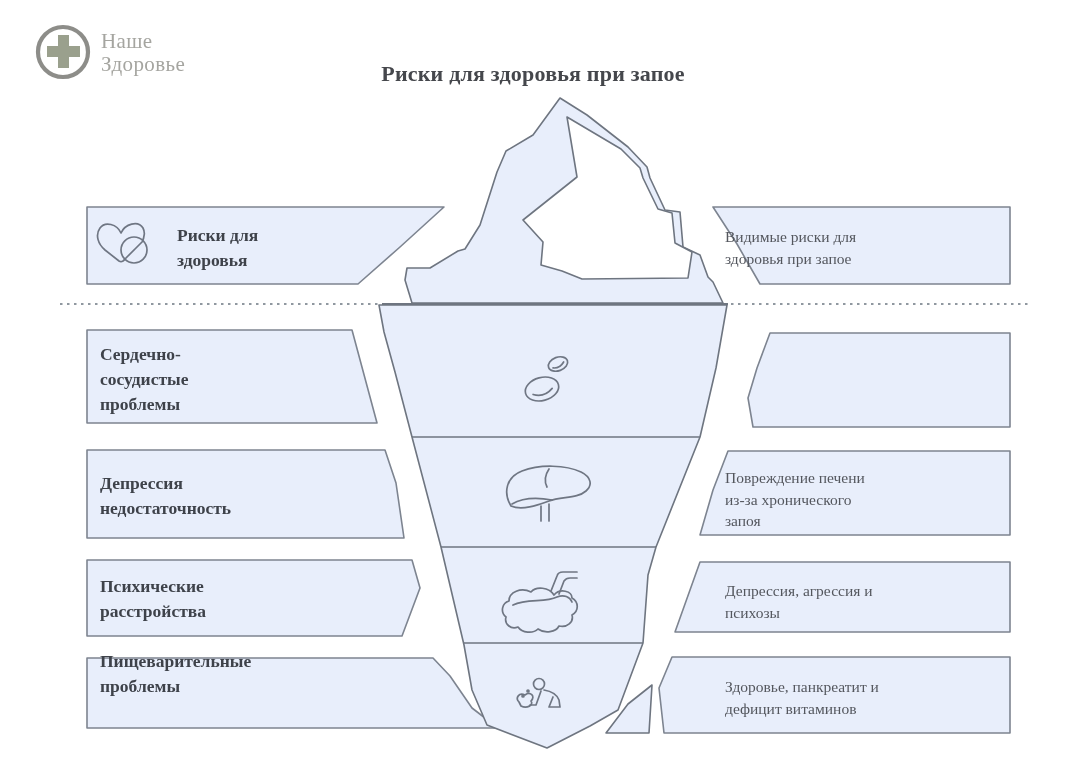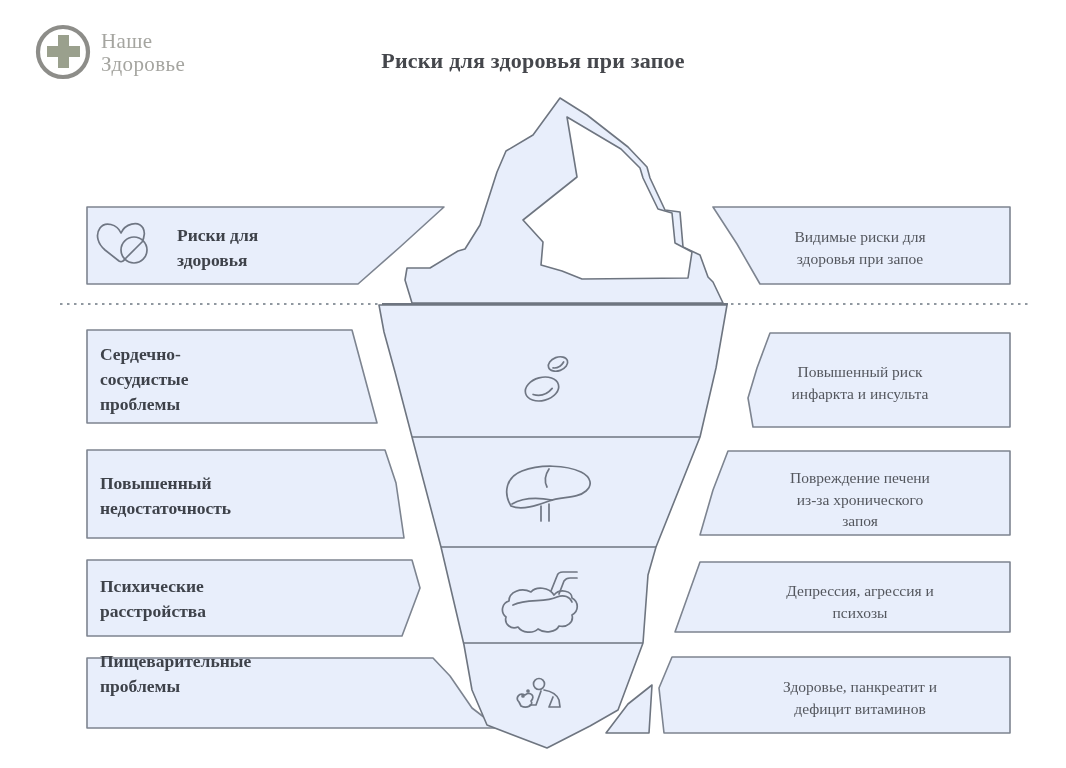--- a/index.html
+++ b/index.html
@@ -9,34 +9,34 @@
   }
   .art { position:absolute; left:0; top:0; }
   .banner { fill:#e8eefb; stroke:#7d8490; stroke-width:1.6; stroke-linejoin:round; }
   .berg   { fill:#e8eefb; stroke:#6e7580; stroke-width:1.6; stroke-linejoin:round; }
   .facet  { fill:#ffffff; stroke:#6e7580; stroke-width:1.6; stroke-linejoin:round; }
   .divider{ stroke:#6e7580; stroke-width:1.6; }
   .dot    { stroke:#9098a0; stroke-width:2; stroke-dasharray:2.5 4.5; }
   .solidline { stroke:#6e7580; stroke-width:2; }
   .ic { fill:none; stroke:#6f7683; stroke-width:1.7; stroke-linecap:round; stroke-linejoin:round; }
   .title {
-    position:absolute; left:0; right:0; top:44px; margin:4px; text-align:center;
+    position:absolute; left:0; right:0; top:44px; margin:17px; text-align:center;
     font-size:22px; font-weight:700; color:#45474c; letter-spacing:.2px;
   }
   .logo-text {
     position:absolute; left:101px; top:30px; font-size:21px; line-height:23px;
     color:#a5a5a0; letter-spacing:.4px; font-weight:400;
   }
   .label {
     position:absolute; font-weight:700; font-size:17.5px; line-height:25px;
     color:#3e424a; white-space:pre-line;
   }
   .desc {
     position:absolute; right:71px; width:270px; font-size:15.5px; line-height:21.5px;
-    color:#54575e; text-align:center; white-space:pre-line;
+    color:#54575e; text-align:left; white-space:pre-line;
   }
 </style>
 </head>
 <body>
 
 <div class="stage">
 
   <svg class="art" width="1066" height="768" viewBox="0 0 1066 768">
 
     <g>
@@ -115,31 +115,29 @@
     <div>Здоровье</div>
   </div>
 
   <h1 class="title">Риски для здоровья при запое</h1>
 
   <div class="label" style="left:177px; top:223px;">Риски для
 здоровья</div>
   <div class="label" style="left:100px; top:342px;">Сердечно-
 сосудистые
 проблемы</div>
-  <div class="label" style="left:100px; top:471px;">Повышенный
+  <div class="label" style="left:100px; top:471px;">Депрессия
 недостаточность</div>
   <div class="label" style="left:100px; top:574px;">Психические
 расстройства</div>
   <div class="label" style="left:100px; top:649px;">Пищеварительные
 проблемы</div>
 
   <div class="desc" style="top:226px;">Видимые риски для
 здоровья при запое</div>
-  <div class="desc" style="top:361px;">Повышенный риск
-инфаркта и инсульта</div>
   <div class="desc" style="top:467px;">Повреждение печени
 из-за хронического
 запоя</div>
   <div class="desc" style="top:580px;">Депрессия, агрессия и
 психозы</div>
   <div class="desc" style="top:676px;">Здоровье, панкреатит и
 дефицит витаминов</div>
 
 </div>
 

